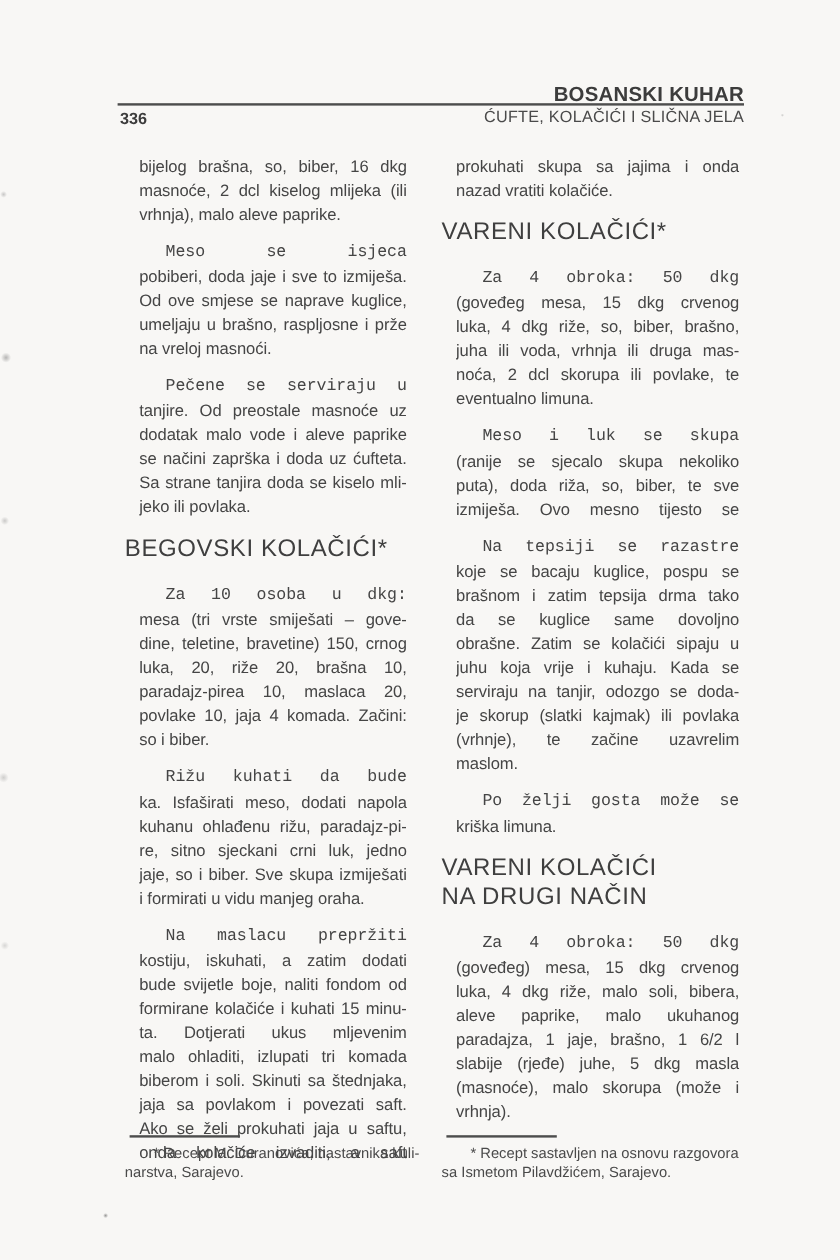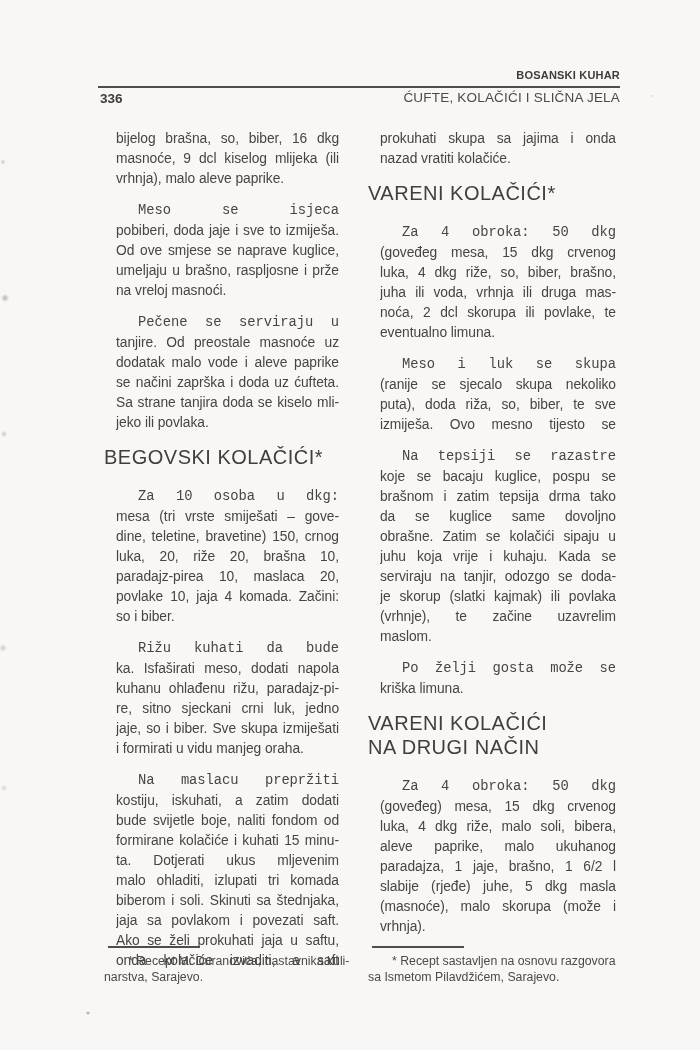--- a/index.html
+++ b/index.html
@@ -17,21 +17,21 @@
     font-family:"Liberation Sans", sans-serif;
     color:#454545;
     overflow:hidden;
   }
   .header-rule {
     position:absolute; left:98px; top:86px; width:522px; height:0;
     border-top:2px solid #4d4d4d;
   }
   .book-title {
     position:absolute; right:80px; top:69px;
-    font-size:11px; font-weight:bold; letter-spacing:.2px; color:#3c3c3c;
+    font-size:17px; font-weight:bold; letter-spacing:.2px; color:#3c3c3c;
   }
   .page-number {
     position:absolute; left:100px; top:91px;
     font-size:13.5px; font-weight:bold; color:#3c3c3c;
   }
   .chapter-title {
     position:absolute; right:80px; top:90px;
     font-size:13.5px; letter-spacing:.2px; color:#4a4a4a;
   }
   .column { position:absolute; top:117px; height:858px; }
@@ -65,21 +65,21 @@
 <div class="page">
 
   <div class="book-title">BOSANSKI KUHAR</div>
   <div class="header-rule"></div>
   <div class="page-number">336</div>
   <div class="chapter-title">ĆUFTE, KOLAČIĆI I SLIČNA JELA</div>
 
   <div class="column left">
     <div class="para">
         <div class="line">bijelog brašna, so, biber, 16 dkg</div>
-        <div class="line">masnoće, 9 dcl kiselog mlijeka (ili</div>
+        <div class="line">masnoće, 2 dcl kiselog mlijeka (ili</div>
         <div class="line last">vrhnja), malo aleve paprike.</div>
       </div>
       <div class="para">
         <div class="line indent">Meso se isjeca (samelje), posoli,</div>
         <div class="line">pobiberi, doda jaje i sve to izmiješa.</div>
         <div class="line">Od ove smjese se naprave kuglice,</div>
         <div class="line">umeljaju u brašno, raspljosne i prže</div>
         <div class="line last">na vreloj masnoći.</div>
       </div>
       <div class="para">

